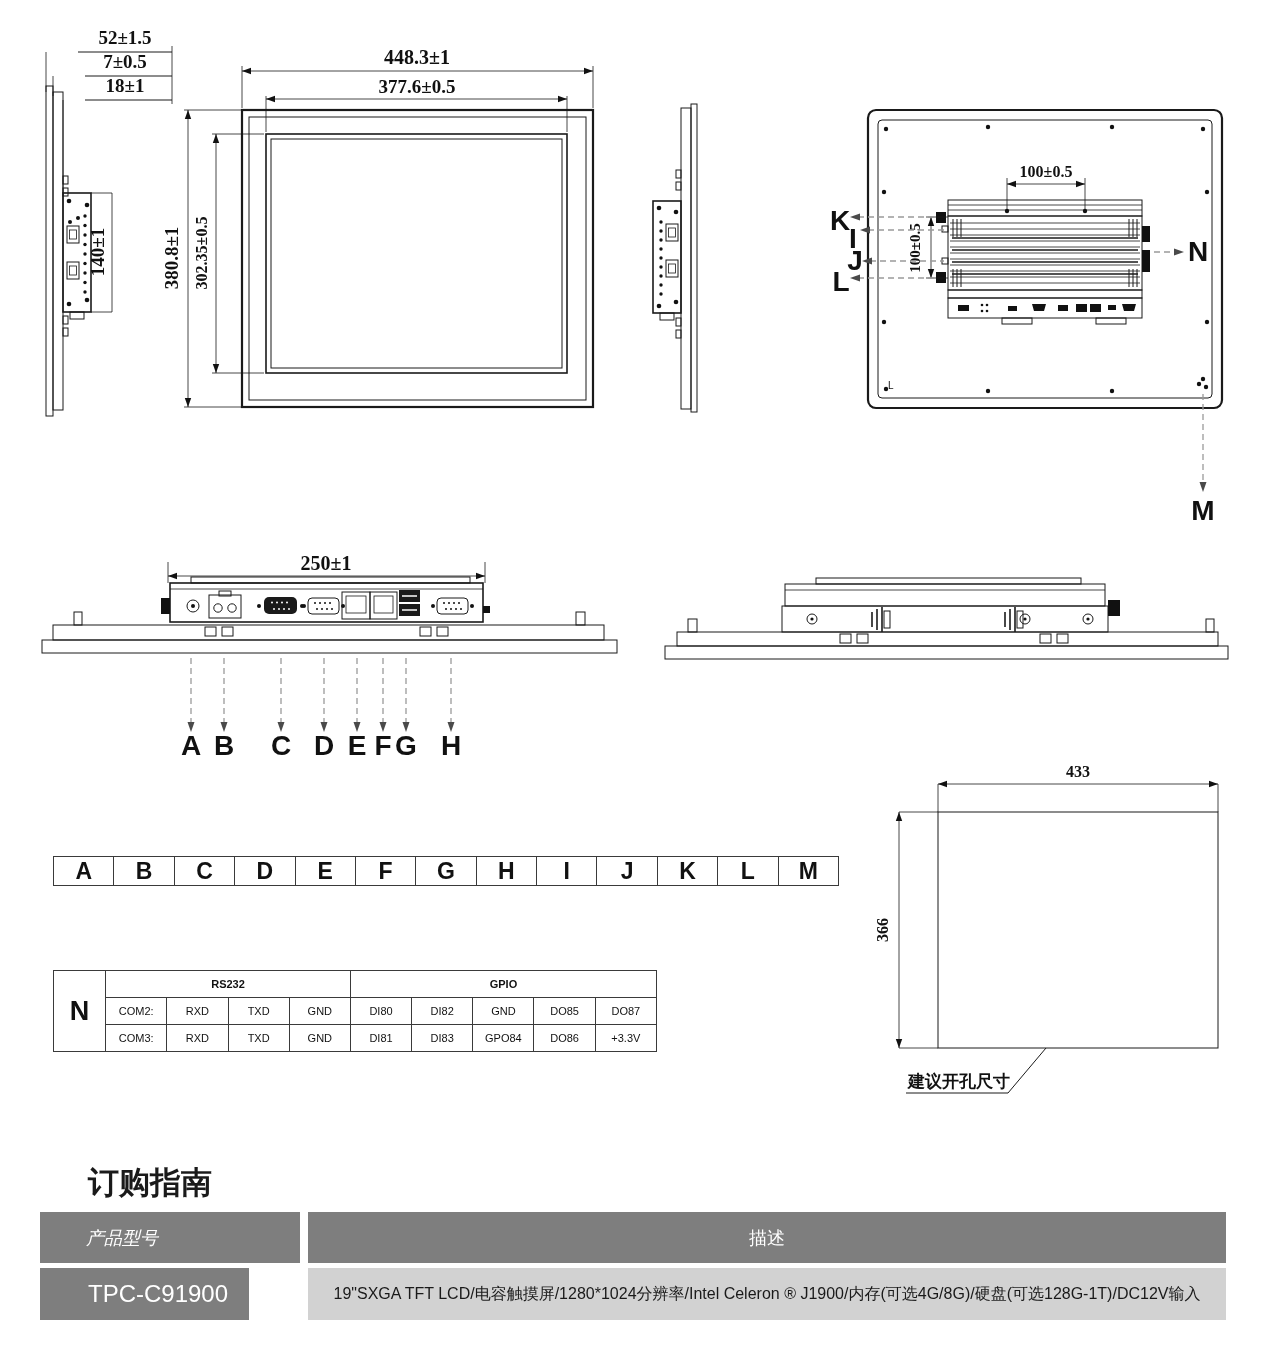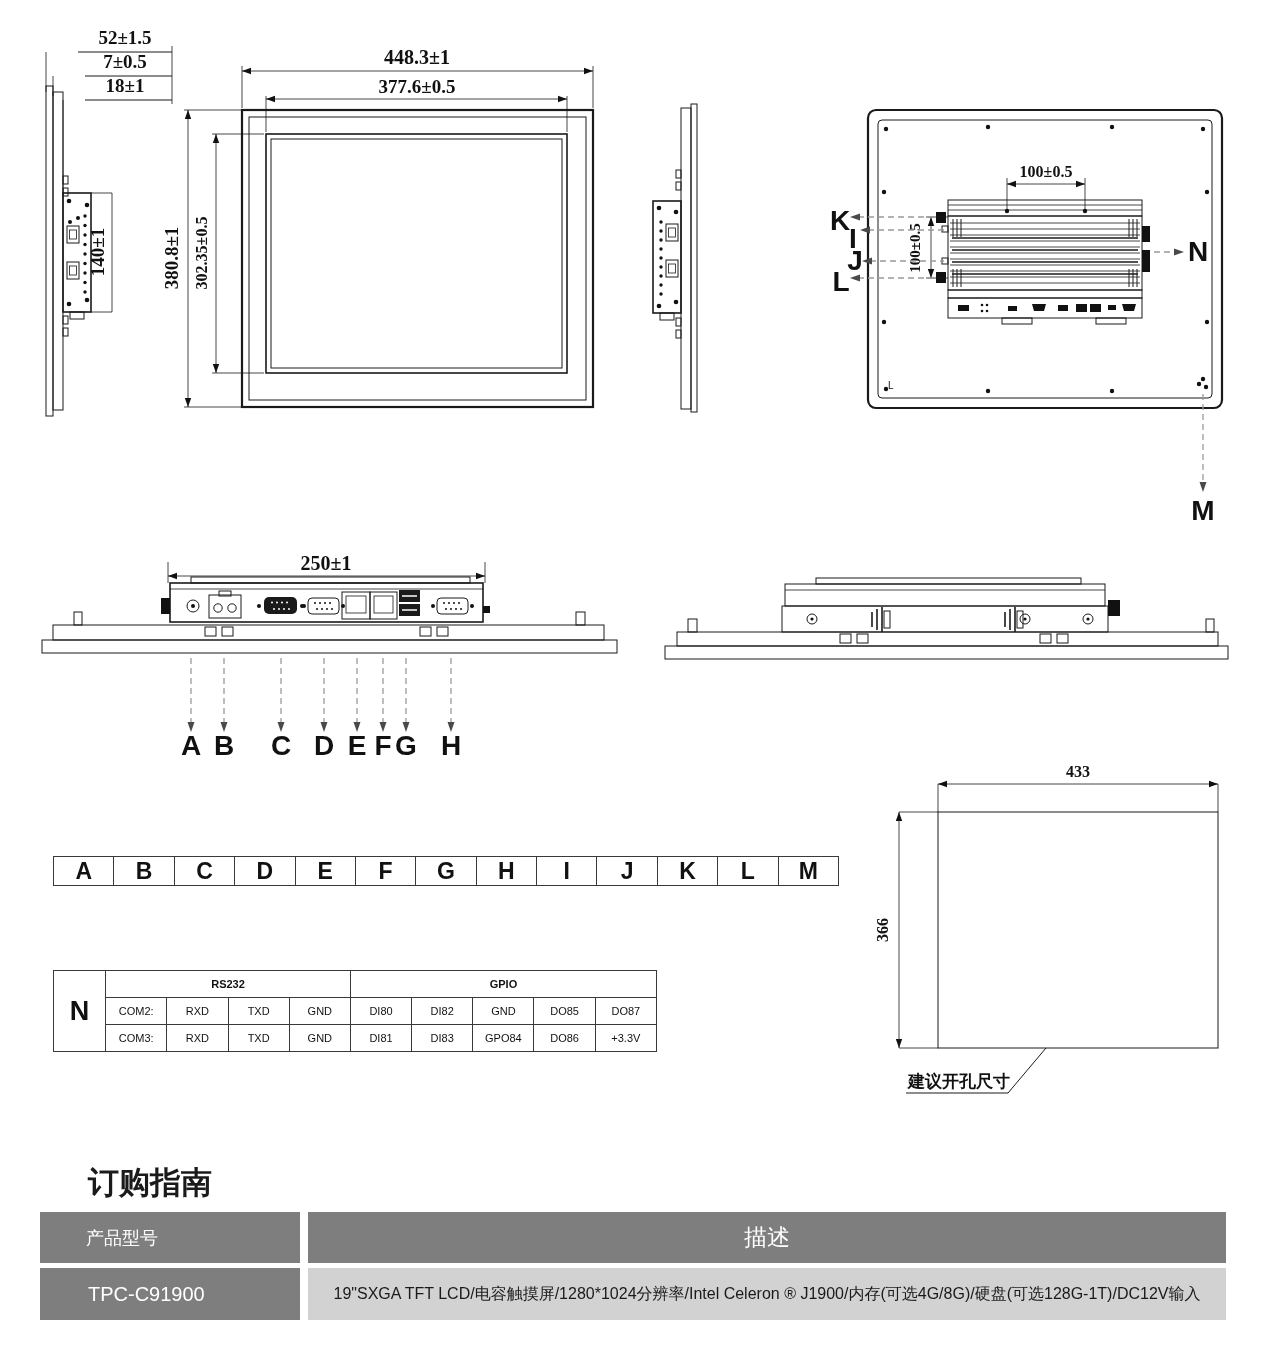--- a/index.html
+++ b/index.html
@@ -30,23 +30,23 @@
   .port-table th,.port-table td{border:1px solid #3a3a3a;text-align:center;vertical-align:middle;padding:0;}
   .port-table th{height:28px;font-size:23px;font-weight:700;}
   .port-table td{height:48px;font-size:14.5px;font-weight:400;white-space:pre-line;line-height:1.2;}
   .pin-table{left:53px;top:970px;width:604px;}
   .pin-table td{border:1px solid #3a3a3a;text-align:center;vertical-align:middle;padding:0;height:26px;font-size:11px;}
   .pin-table .ncell{font-size:27px;font-weight:700;}
   .pin-table .grp{font-weight:700;}
   
   .ord-heading{position:absolute;left:40px;top:1162px;font-size:31px;font-weight:700;color:#1a1a1a;margin-left:48px;}
   .ord-cell{position:absolute;display:flex;align-items:center;}
-  .ord-h1{left:40px;top:1212px;width:260px;height:51px;color:#fff;font-size:18px;padding-left:46px;box-sizing:border-box;}
-  .ord-h2{left:308px;top:1212px;width:918px;height:51px;color:#fff;font-size:23px;justify-content:center;}
-  .ord-c1{left:40px;top:1268px;width:260px;height:52px;color:#fff;font-size:20px;padding-left:48px;box-sizing:border-box;}
+  .ord-h1{left:40px;top:1212px;width:260px;height:51px;color:#fff;font-size:18px;padding-left:46px;box-sizing:border-box;font-style:italic;}
+  .ord-h2{left:308px;top:1212px;width:918px;height:51px;color:#fff;font-size:18px;justify-content:center;}
+  .ord-c1{left:40px;top:1268px;width:209px;height:52px;color:#fff;font-size:24px;padding-left:48px;box-sizing:border-box;}
   .ord-c2{left:308px;top:1268px;width:918px;height:52px;color:#1a1a1a;font-size:16px;justify-content:center;}
 </style>
 </head>
 <body>
 
 <div id="page">
 
   <svg width="1280" height="760" viewBox="0 0 1280 760">
 
     <g>

